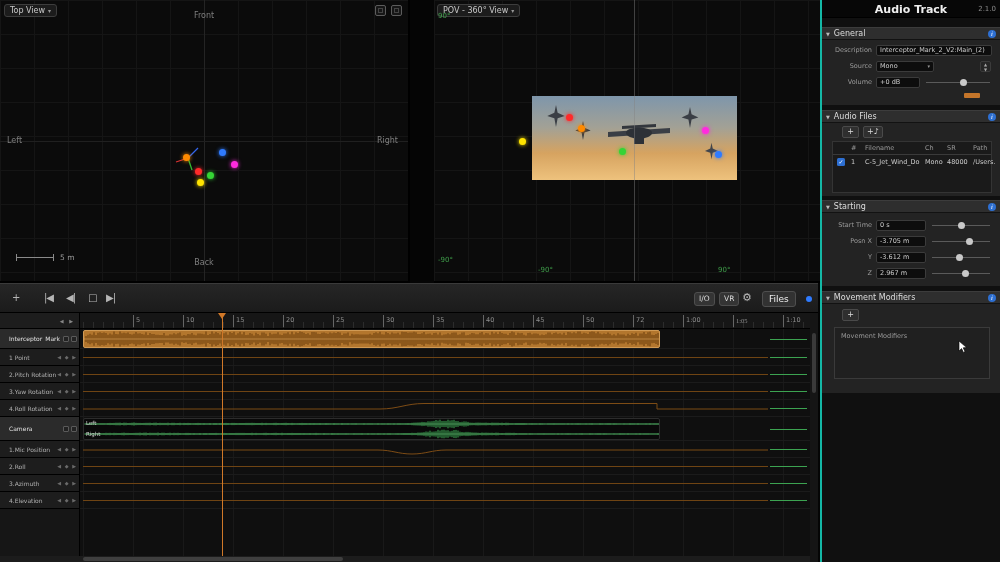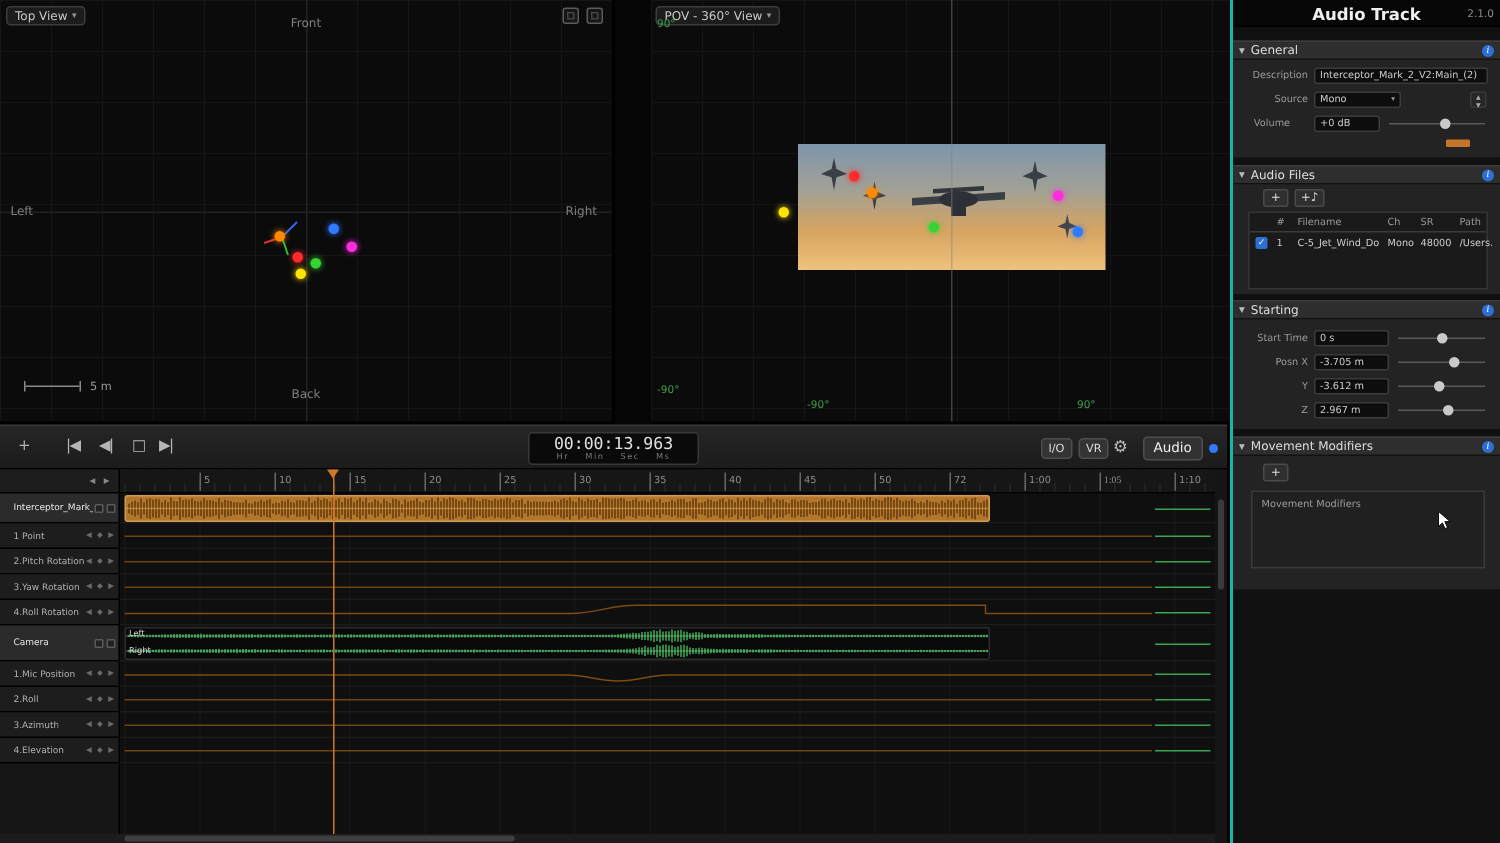--- a/index.html
+++ b/index.html
@@ -203,21 +203,21 @@
       <div class="sec-head">
         <span class="tri">▼</span>
         <span class="st">General</span>
         <span class="info-dot">i</span>
       </div>
       <span class="flabel" style="left:2px;top:18px;">Description</span>
       <span class="finput" style="left:54px;top:18px;width:116px;">Interceptor_Mark_2_V2:Main_(2)</span>
       <span class="flabel" style="left:2px;top:34px;">Source</span>
       <span class="finput" style="left:54px;top:34px;width:58px;"><span class="dd">▾</span><span>Mono</span></span>
       <span class="stepper" style="left:158px;top:34px;"><span>▲</span><br><span>▼</span></span>
-      <span class="flabel" style="left:2px;top:50px;text-align:center;">Volume</span>
+      <span class="flabel" style="left:2px;top:50px;">Volume</span>
       <span class="finput" style="left:54px;top:50px;width:44px;">+0 dB</span>
       <span class="fslider" style="left:104px;top:50px;width:64px;">
           <span class="trk"></span>
           <span class="hdl" style="left:34px;"></span>
         </span>
       <span id="meter"></span>
     </div>
 
     <div class="section" style="top:110px;height:86px;">
       <div class="sec-head">
@@ -293,29 +293,25 @@
     </div>
   </div>
 
   <div id="transport">
     <span class="tbtn" style="left:12px;">+</span>
     <span class="tbtn" style="left:44px;">|◀</span>
     <span class="tbtn" style="left:66px;">◀|</span>
     <span class="tbtn" style="left:88px;">□</span>
     <span class="tbtn" style="left:106px;">▶|</span>
 
-    <div id="tc-box">
-      <div class="tc">00:00:13.963</div>
-      <div class="tu">Hr Min Sec Ms</div>
-    </div>
 
     <span class="pill-btn" style="left:694px;">I/O</span>
     <span class="pill-btn" style="left:719px;">VR</span>
     <span id="gear">⚙</span>
-    <span id="render-btn">Audio</span>
+    <span id="render-btn">Files</span>
     <span id="render-dot"></span>
   </div>
 
   <div id="timeline">
     <div id="tl-corner">
       <span class="nv">◀ ▶</span>
     </div>
     <div id="ruler">
         <span class="tick" style="left: 53px;">5</span>
         <span class="tick" style="left: 103px;">10</span>

